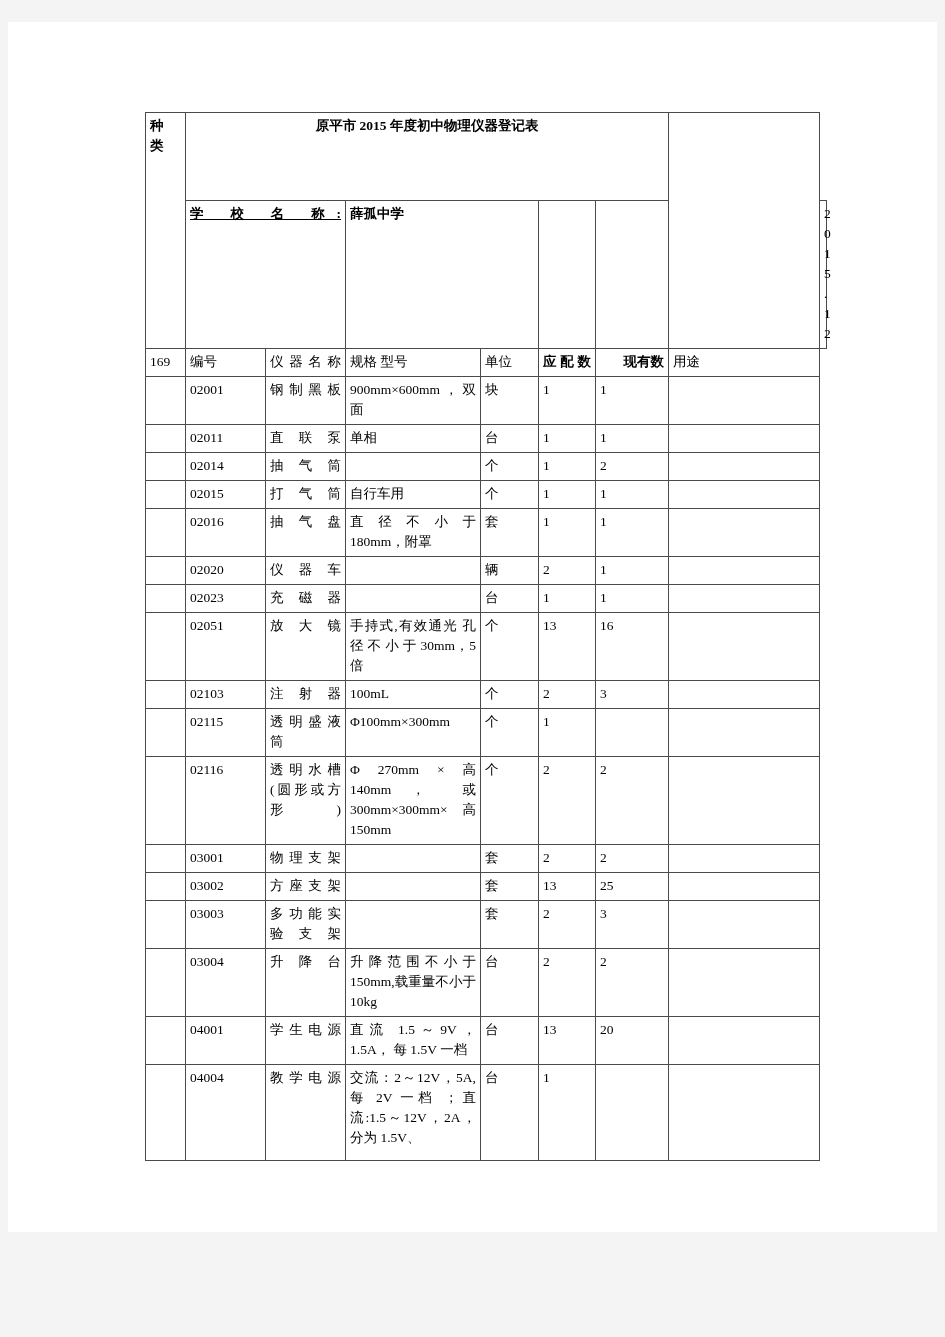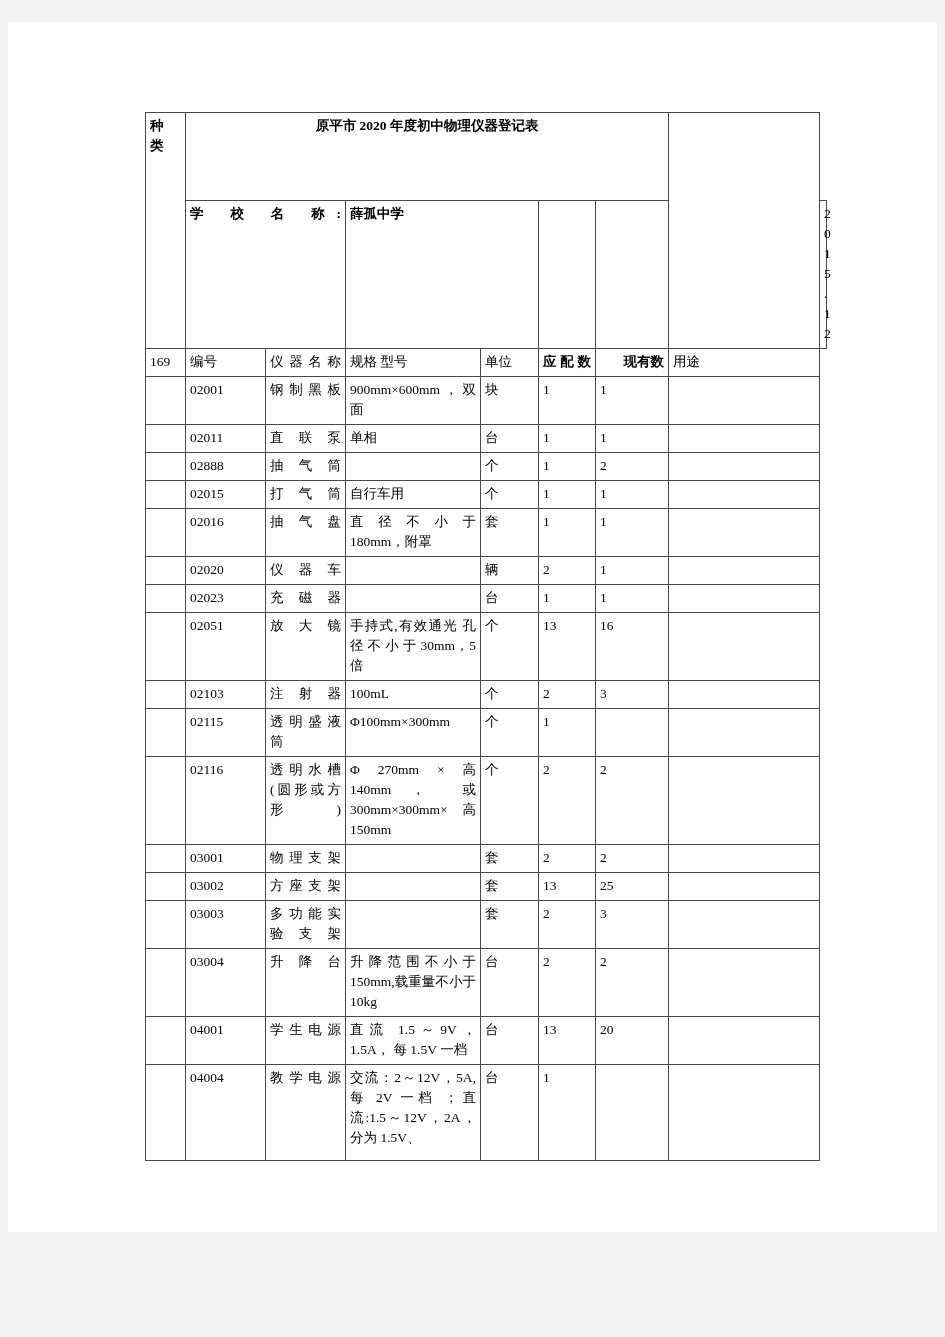--- a/index.html
+++ b/index.html
@@ -77,20 +77,21 @@
   }
   .just-spec {
     text-align: justify;
     text-align-last: left;
   }
   .school-label {
     font-weight: bold;
     text-align: justify;
     text-align-last: justify;
     font-size: 14px;
+    text-decoration: underline;
   }
   .school-name {
     font-weight: bold;
     font-size: 14px;
   }
   .date-cell { font-size: 13.5px; text-align: center; }
 </style>
 </head>
 <body>
 
@@ -107,21 +108,21 @@
         <col class="c-have">
         <col class="c-use">
     </colgroup>
     <tbody>
 
       <tr>
         <td class="kind-cell" rowspan="2">
           <span class="k-ch">种</span>
           <span class="k-ch">类</span>
         </td>
-        <td class="title-cell" colspan="6">原平市 2020 年度初中物理仪器登记表</td>
+        <td class="title-cell" colspan="6">原平市 2015 年度初中物理仪器登记表</td>
         <td rowspan="2"></td>
       </tr>
 
       <tr>
         <td class="school-label" colspan="2">学 校 名 称:</td>
         <td class="school-name" colspan="2">薛孤中学</td>
         <td></td>
         <td></td>
         <td class="date-cell">2015.12</td>
       </tr>
@@ -154,21 +155,21 @@
           <td>02011</td>
           <td class="just">直联泵</td>
           <td class="just-spec">单相</td>
           <td>台</td>
           <td>1</td>
           <td>1</td>
           <td></td>
         </tr>
         <tr>
           <td></td>
-          <td>02888</td>
+          <td>02014</td>
           <td class="just">抽气筒</td>
           <td class="just-spec"></td>
           <td>个</td>
           <td>1</td>
           <td>2</td>
           <td></td>
         </tr>
         <tr>
           <td></td>
           <td>02015</td>

